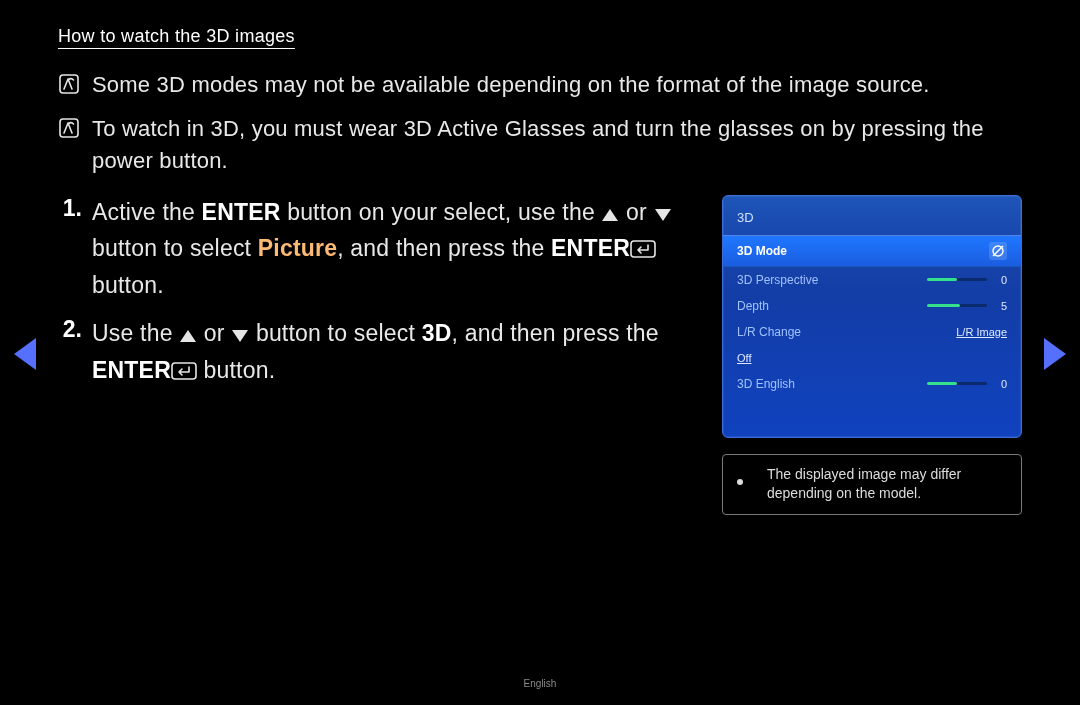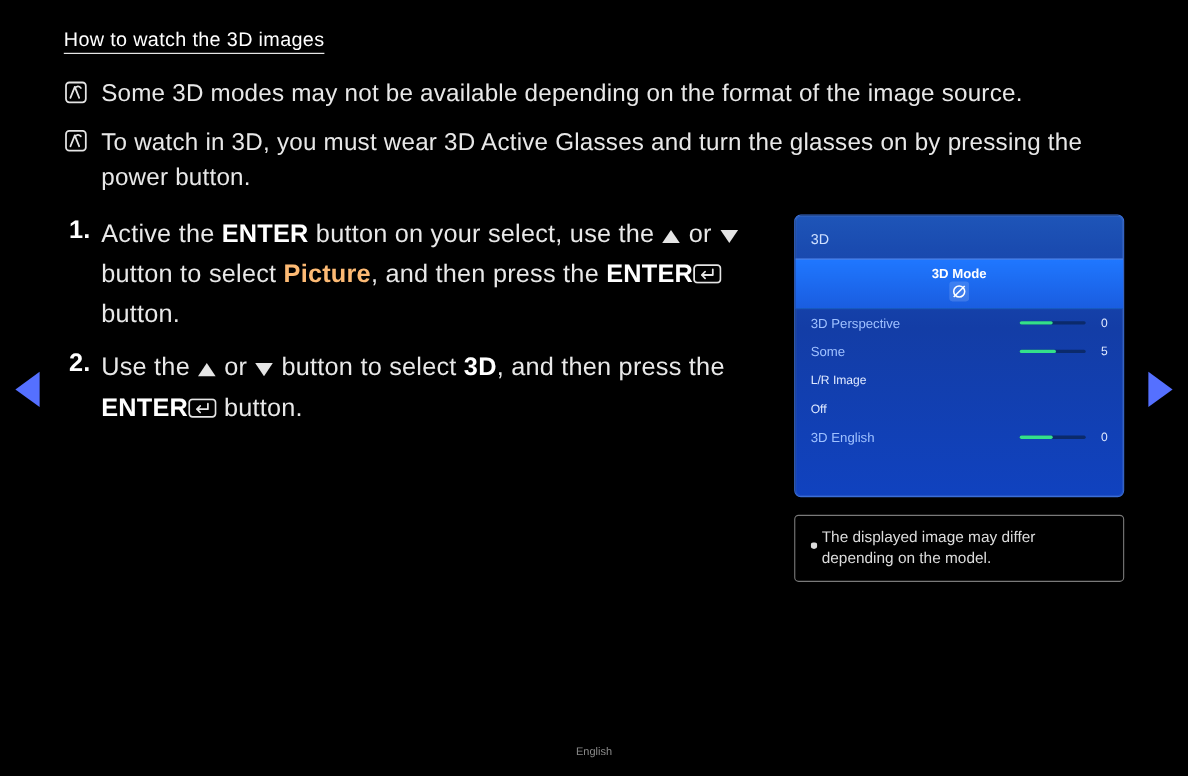--- a/index.html
+++ b/index.html
@@ -103,24 +103,23 @@
     font-size: 12px;
     color: #9fc1ff;
     min-height: 26px;
   }
   .osd-row.selected {
     background: linear-gradient(180deg, #1f77ff 0%, #1a5de0 100%);
     color: #fff;
     font-weight: 700;
     border-top: 1px solid rgba(255,255,255,0.25);
     border-bottom: 1px solid rgba(0,0,0,0.25);
-    flex-direction: column;
   }
   .osd-row .label { flex: 1; }
-  .osd-row .value { flex: 0 0 auto; color: #dfe9ff; font-size: 11px; }
+  .osd-row .value { flex: 0 0 auto; color: #dfe9ff; font-size: 11px; text-decoration: underline; }
   .slider {
     display: flex;
     align-items: center;
     gap: 6px;
   }
   .slider-track {
     width: 60px;
     height: 3px;
     background: #0b2a6b;
     position: relative;
@@ -148,21 +147,21 @@
 
   .disclaimer {
     border: 1px solid #7a7a7a;
     border-radius: 4px;
     padding: 10px 14px;
     margin-top: 16px;
     font-size: 14px;
     color: #dcdcdc;
     line-height: 1.4;
     display: flex;
-    gap: 2px;
+    gap: 22px;
     align-items: flex-start;
   }
   .disclaimer .bullet { flex: 0 0 8px; margin-top: 6px; }
 
   
   .nav-arrow {
     position: absolute;
     top: 338px;
     width: 0; height: 0;
   }
@@ -268,30 +267,31 @@
           <span class="label">3D Perspective</span>
           <span class="slider">
             <span class="slider-track">
                 <span class="slider-fill" style="width:50%"></span>
               </span>
             <span class="slider-num">0</span>
           </span>
         </div>
 
         <div class="osd-row">
-          <span class="label">Some</span>
+          <span class="label">Depth</span>
           <span class="slider">
             <span class="slider-track">
                 <span class="slider-fill" style="width:55%"></span>
               </span>
             <span class="slider-num">5</span>
           </span>
         </div>
 
         <div class="osd-row">
+          <span class="label">L/R Change</span>
           <span class="value">L/R Image</span>
         </div>
 
         <div class="osd-row">
           <span class="value">Off</span>
         </div>
 
         <div class="osd-row">
           <span class="label">3D English</span>
           <span class="slider">

